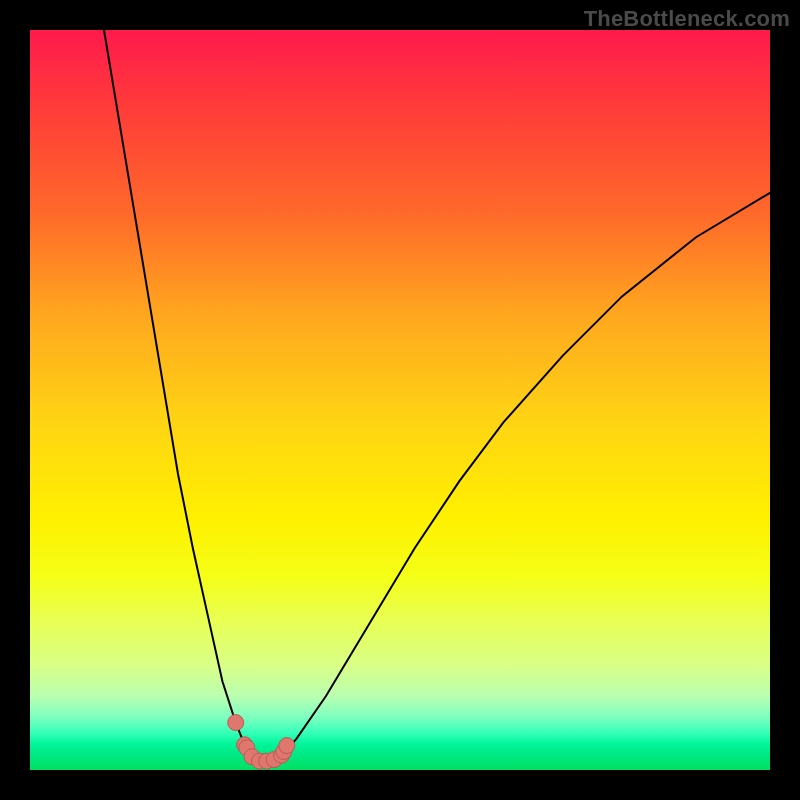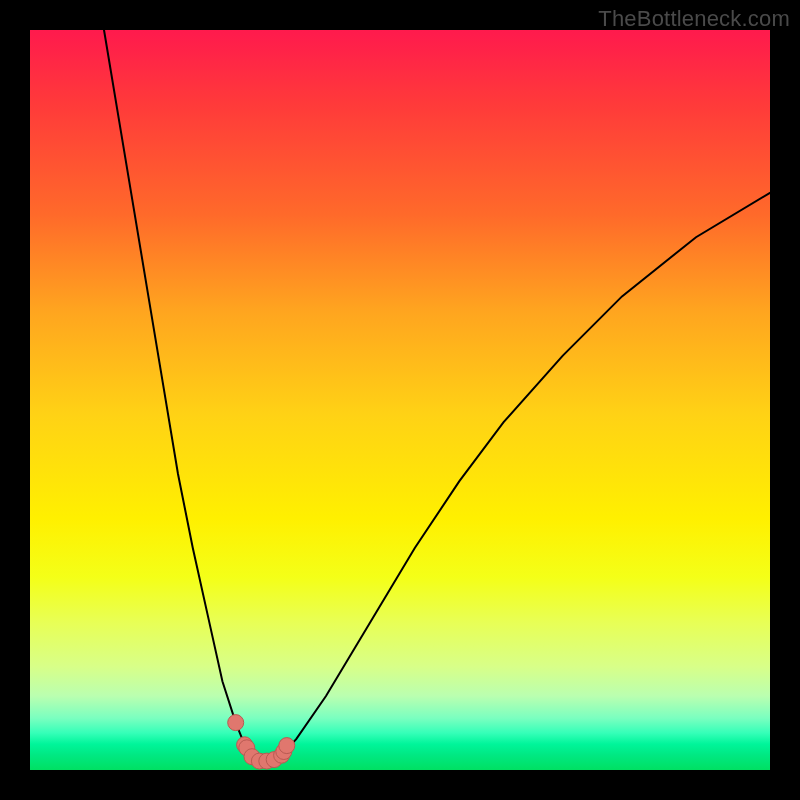--- a/index.html
+++ b/index.html
@@ -41,21 +41,21 @@
       #00e882 98%,
       #00e062 100%
     );
   }
   .watermark {
     position: absolute;
     top: 6px;
     right: 10px;
     color: #4a4a4a;
     font-size: 22px;
-    font-weight: 400;
+    font-weight: 700;
     letter-spacing: 0.2px;
     user-select: none;
   }
   svg.curve {
     position: absolute;
     left: 0; top: 0;
     width: 740px;
     height: 740px;
     overflow: visible;
   }

